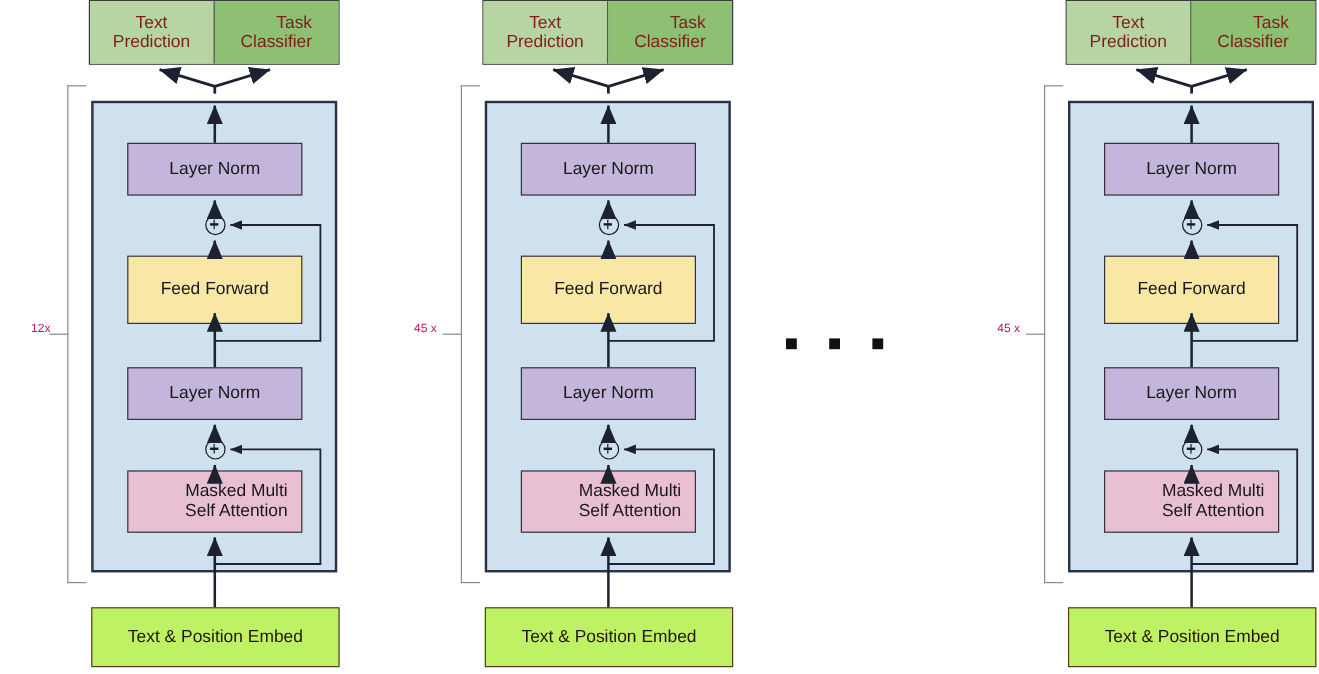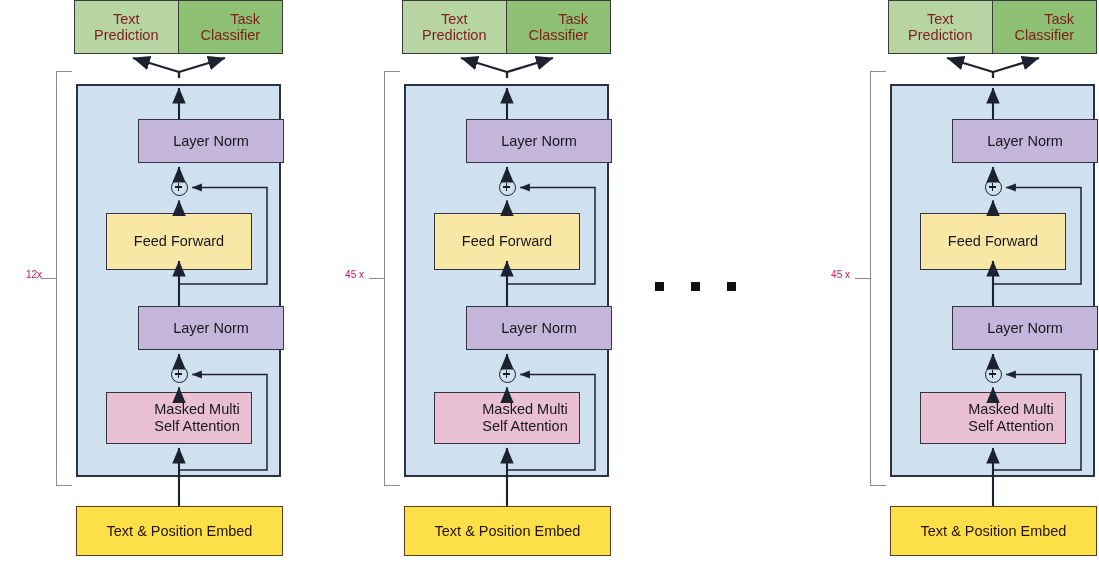--- a/index.html
+++ b/index.html
@@ -72,24 +72,24 @@
     box-sizing: border-box;
     border: 1.6px solid #31343f;
     display: flex;
     align-items: center;
     justify-content: center;
     text-align: center;
     font-size: 14.5px;
     color: #17181c;
     line-height: 1.15;
   }
-  .ln      { background: #c4b5da; margin-left: 32px; }
+  .ln      { background: #c4b5da; }
   .ff      { background: #f9e7a6; }
   .attn    { background: #e9bfd2; padding-left: 36px; }
-  .embed   { background: #fde047; border: 1.8px solid #5a3d21; color: #231407; }
+  .embed   { background: #bef264; border: 1.8px solid #5a3d21; color: #231407; }
 
   .ln-top   { left: 106px; top: 119px; width: 146px; height: 44px; }
   .ff-box   { left: 106px; top: 213px; width: 146px; height: 57px; }
   .ln-bot   { left: 106px; top: 306px; width: 146px; height: 44px; }
   .attn-box { left: 106px; top: 392px; width: 146px; height: 52px; }
   .emb-box  { left: 76px;  top: 506px; width: 207px; height: 50px; }
 
   
   .plus {
     position: absolute;

